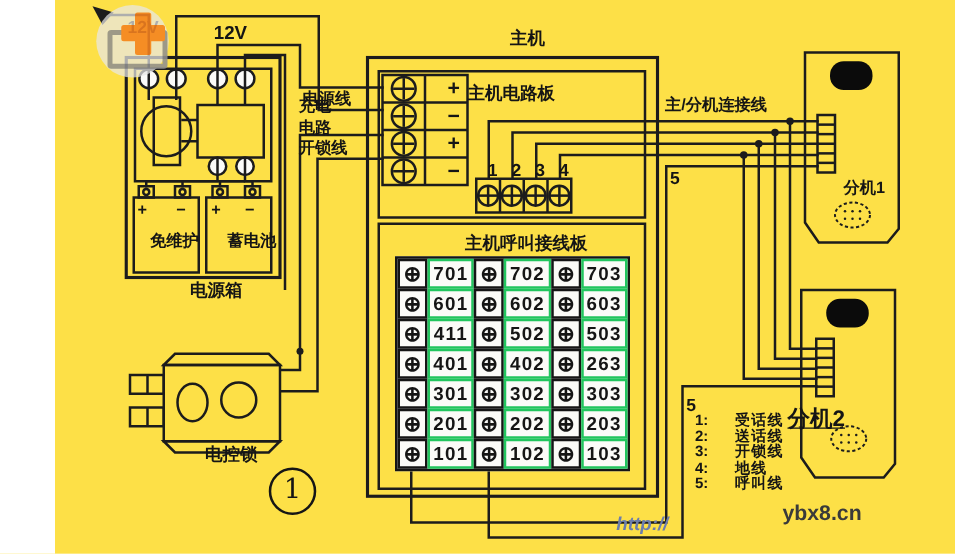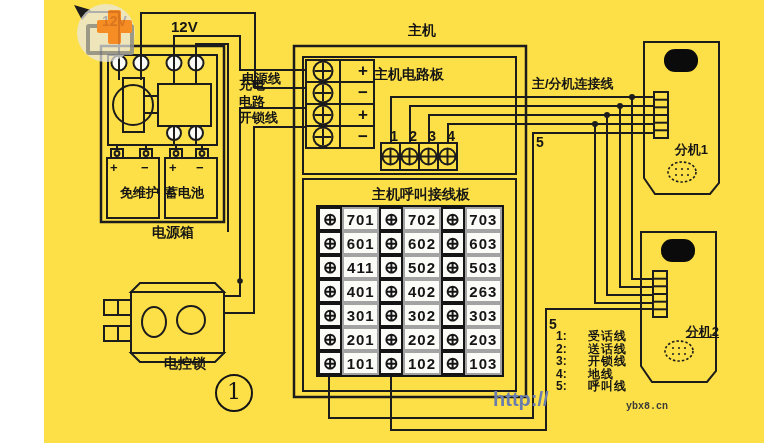--- a/index.html
+++ b/index.html
@@ -15,21 +15,21 @@
     position:absolute;left:272px;top:205px;width:188px;height:172px;
     display:grid;grid-template-columns:repeat(3,1fr);grid-auto-rows:1fr;
     border:2px solid #151515;background:#fbfbf8;box-sizing:border-box;
   }
   .cb-pair{display:flex;min-height:0;}
   .cb-term{
     flex:0 0 24px;border:2px solid #151515;display:flex;align-items:center;
     justify-content:center;font-size:17px;font-weight:bold;box-sizing:border-box;
   }
   .cb-num{
-    flex:1 1 auto;border:2px solid #a3a3a3;display:flex;align-items:center;
+    flex:1 1 auto;border:2px solid #22c55e;display:flex;align-items:center;
     justify-content:center;font-size:15px;font-weight:bold;letter-spacing:1px;
     box-sizing:border-box;
   }
   
   .legend{position:absolute;left:512px;top:330px;font-size:12px;font-weight:bold;line-height:12.5px;}
   .legend-row{display:flex;}
   .legend-num{width:20px;}
   .legend-label{margin-left:12px;letter-spacing:1px;}
   
   .fig-circle{
@@ -38,24 +38,24 @@
     line-height:31px;font-size:22px;font-family:"DejaVu Serif",serif;
   }
   
   .wm{position:absolute;opacity:0.88;}
   .wm-circle{position:absolute;left:33px;top:4px;width:58px;height:58px;border-radius:50%;
     background:rgba(232,232,230,0.82);}
   .wm-rect{position:absolute;left:42px;top:24px;width:40px;height:23px;
     border:4px solid #909090;border-radius:3px;}
   .wm-plus-v{position:absolute;left:64px;top:10px;width:13px;height:34px;background:#f58220;border-radius:2px;}
   .wm-plus-h{position:absolute;left:53px;top:20px;width:35px;height:13px;background:#f58220;border-radius:2px;}
-  .url-http{position:absolute;left:449px;top:388px;font-size:20px;font-weight:bold;
-    color:#6b7dad;}
-  .url-domain{position:absolute;left:582px;top:401px;font-size:10px;font-weight:bold;
-    color:#3a3a3a;font-family:Liberation Mono, monospace;}
+  .url-http{position:absolute;left:449px;top:411px;font-size:15px;font-weight:bold;
+    font-style:italic;color:#6b7dad;}
+  .url-domain{position:absolute;left:582px;top:401px;font-size:17px;font-weight:bold;
+    color:#3a3a3a;font-family:Liberation Sans, sans-serif;}
 </style>
 </head>
 <body>
 
 <div id="stage">
 
   <svg width="764" height="443" viewBox="0 0 764 443">
     <g stroke="#1c1c1c" stroke-width="2" fill="none">
 
       <g>
@@ -256,21 +256,21 @@
     <div>充电</div>
     <div>电路</div>
   </div>
 
   <div class="lbl" style="left:66px;top:160px;font-size:13px;">+</div>
   <div class="lbl" style="left:97px;top:160px;font-size:13px;">−</div>
   <div class="lbl" style="left:125px;top:160px;font-size:13px;">+</div>
   <div class="lbl" style="left:152px;top:160px;font-size:13px;">−</div>
 
   <div class="lbl ctr" style="left:63px;top:184px;width:52px;font-size:13px;">免维护</div>
-  <div class="lbl ctr" style="left:121px;top:184px;width:36px;font-size:13px;">蓄电池</div>
+  <div class="lbl ctr" style="left:121px;top:184px;width:56px;font-size:13px;">蓄电池</div>
   <div class="lbl ctr" style="left:94px;top:224px;width:56px;font-size:14px;">电源箱</div>
 
   <div class="lbl" style="left:198px;top:70px;font-size:13px;">电源线</div>
   <div class="lbl" style="left:195px;top:109px;font-size:13px;">开锁线</div>
 
   <div class="lbl ctr" style="left:336px;top:22px;width:56px;font-size:14px;">主机</div>
   <div class="lbl ctr" style="left:310px;top:186px;width:116px;font-size:14px;">主机呼叫接线板</div>
   <div class="lbl ctr" style="left:300px;top:66px;width:100px;font-size:14px;">主机电路板</div>
 
   <div class="lbl ctr" style="left:302px;top:61px;width:22px;font-size:17px;">+</div>
@@ -368,21 +368,21 @@
         <div class="cb-term">⊕</div>
         <div class="cb-num">103</div>
       </div>
     </div>
 
   <div class="lbl" style="left:488px;top:75px;font-size:13px;">主/分机连接线</div>
   <div class="lbl" style="left:492px;top:134px;font-size:14px;">5</div>
   <div class="lbl" style="left:505px;top:316px;font-size:14px;">5</div>
 
   <div class="lbl ctr" style="left:612px;top:141px;width:52px;font-size:13px;">分机1</div>
-  <div class="lbl ctr" style="left:623px;top:323px;width:52px;font-size:13px;text-decoration:underline;">分机2</div>
+  <div class="lbl ctr" style="left:580px;top:323px;width:52px;font-size:18px;text-decoration:underline;">分机2</div>
 
   <div class="legend">
       <div class="legend-row">
         <span class="legend-num">1:</span>
         <span class="legend-label">受话线</span>
       </div>
       <div class="legend-row">
         <span class="legend-num">2:</span>
         <span class="legend-label">送话线</span>
       </div>

